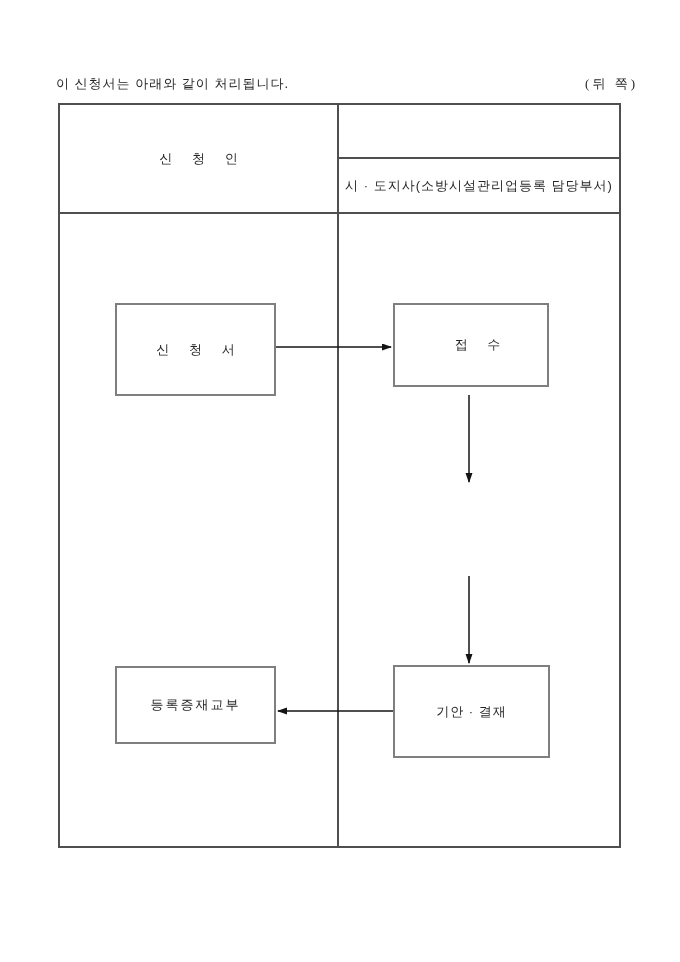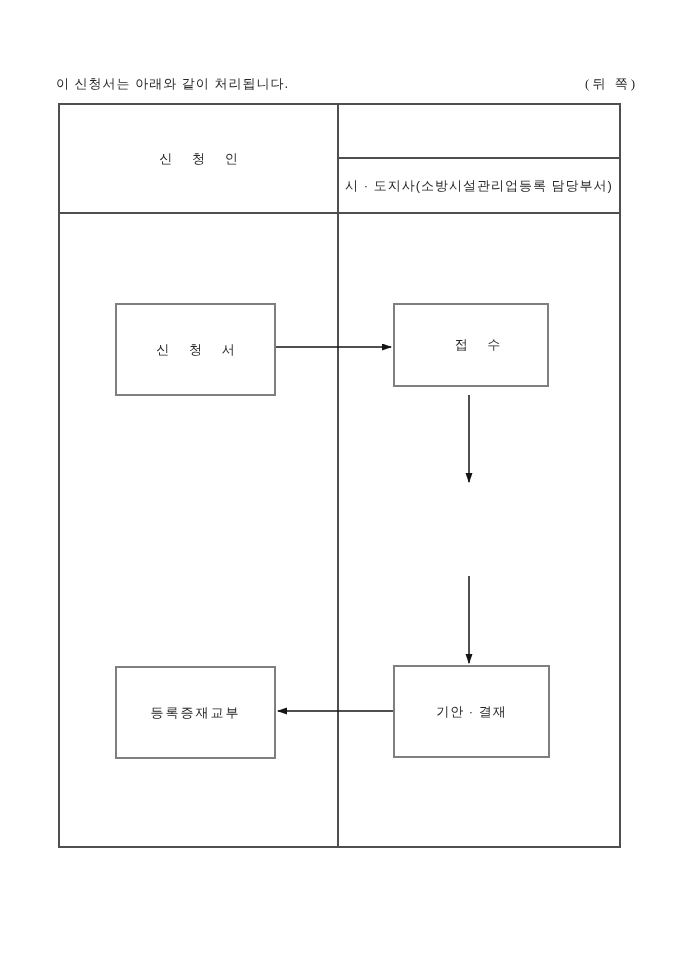--- a/index.html
+++ b/index.html
@@ -47,21 +47,21 @@
     border: 2px solid #7f7f7f;
     box-sizing: border-box;
     background: #ffffff;
     display: flex; align-items: center; justify-content: center;
     font-size: 13px;
   }
   .n-app    { left: 115px; top: 303px; width: 161px; height: 93px; }
   .n-recv   { left: 393px; top: 303px; width: 156px; height: 84px; padding-left: 13px; }
   .n-review { left: 393px; top: 484px; width: 156px; height: 92px; }
   .n-draft  { left: 393px; top: 665px; width: 157px; height: 93px; }
-  .n-cert   { left: 115px; top: 666px; width: 161px; height: 93px; }
+  .n-cert   { left: 115px; top: 666px; width: 161px; height: 78px; }
 
   .arrows { position: absolute; left: 0; top: 0; width: 680px; height: 962px; pointer-events: none; }
 </style>
 </head>
 <body>
 
 <div class="page">
 
   <div class="intro txt">이 신청서는 아래와 같이 처리됩니다.</div>
   <div class="backside txt">(뒤 쪽)</div>

